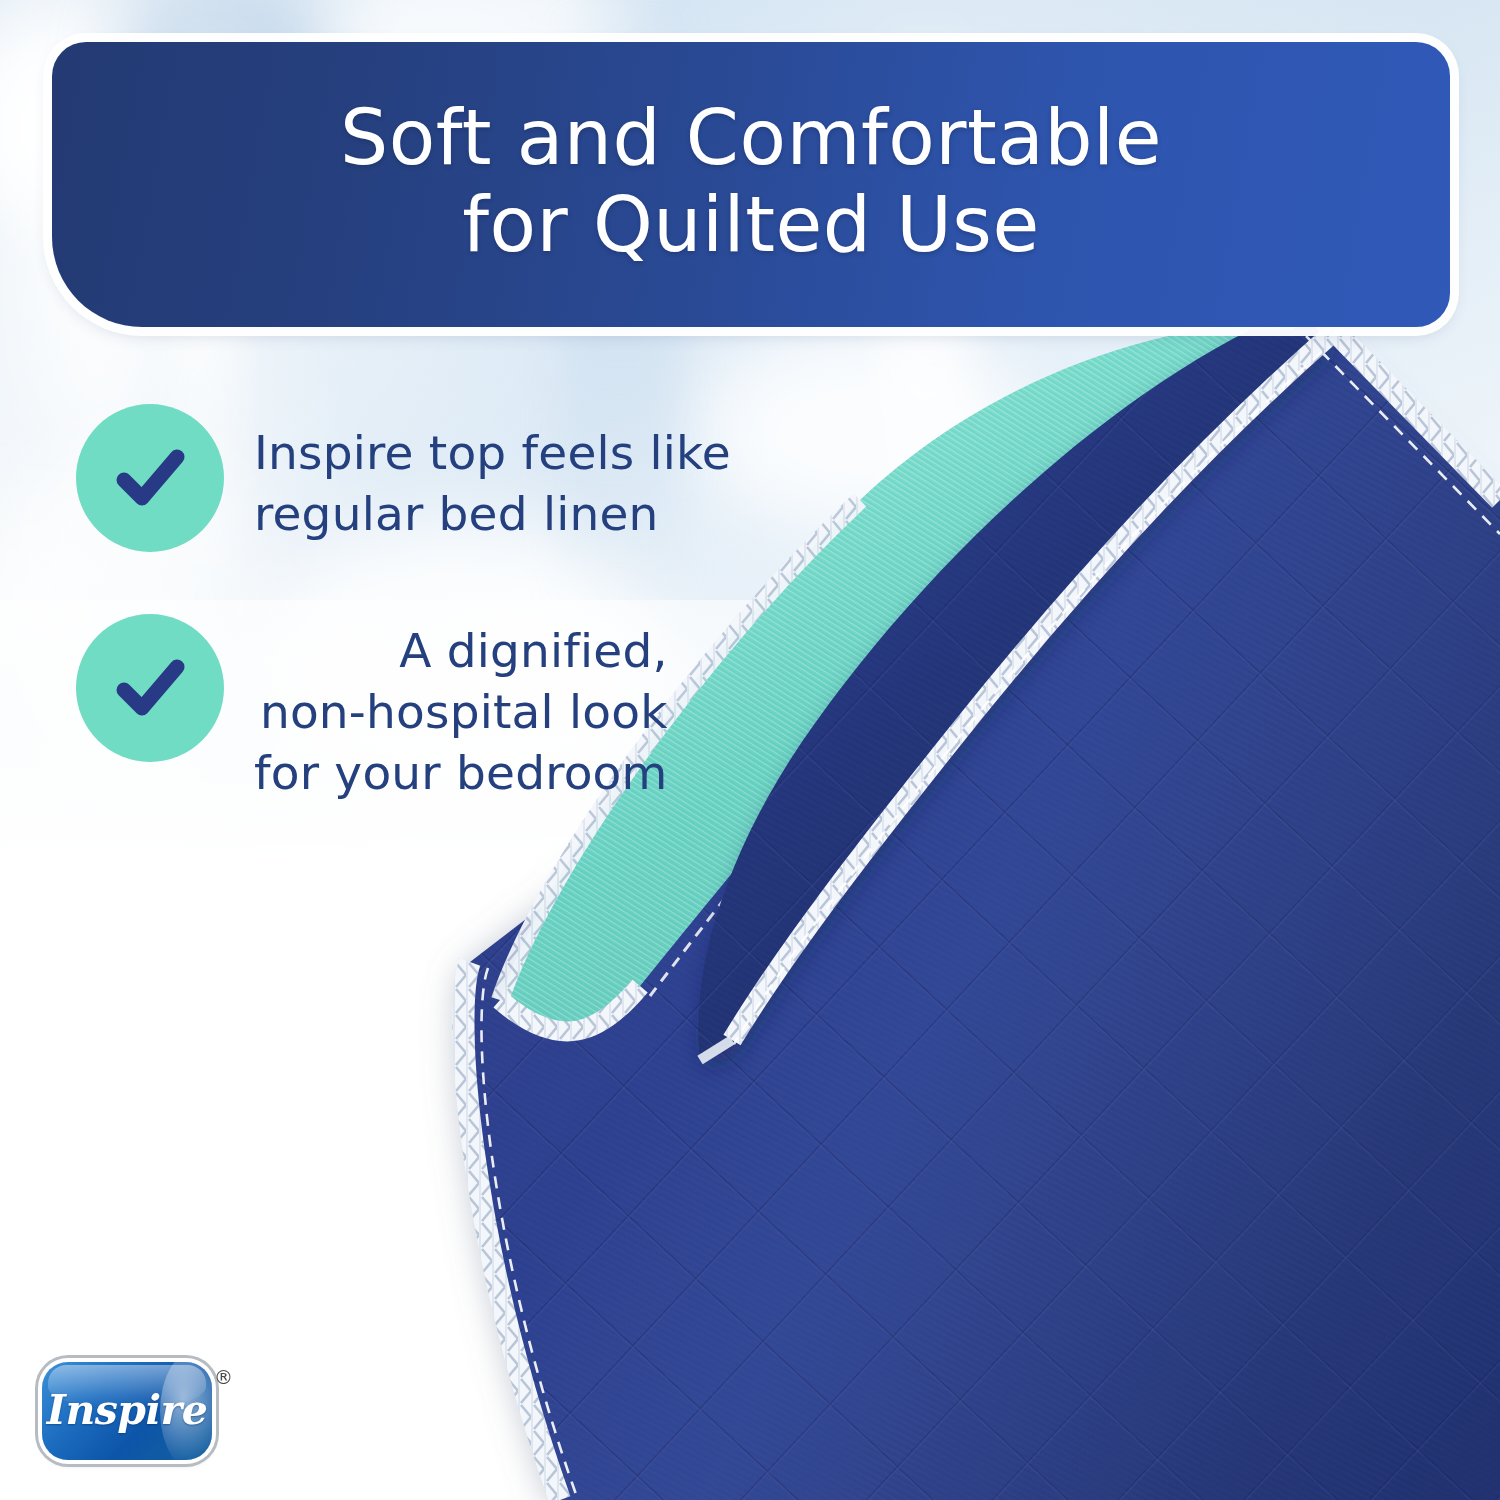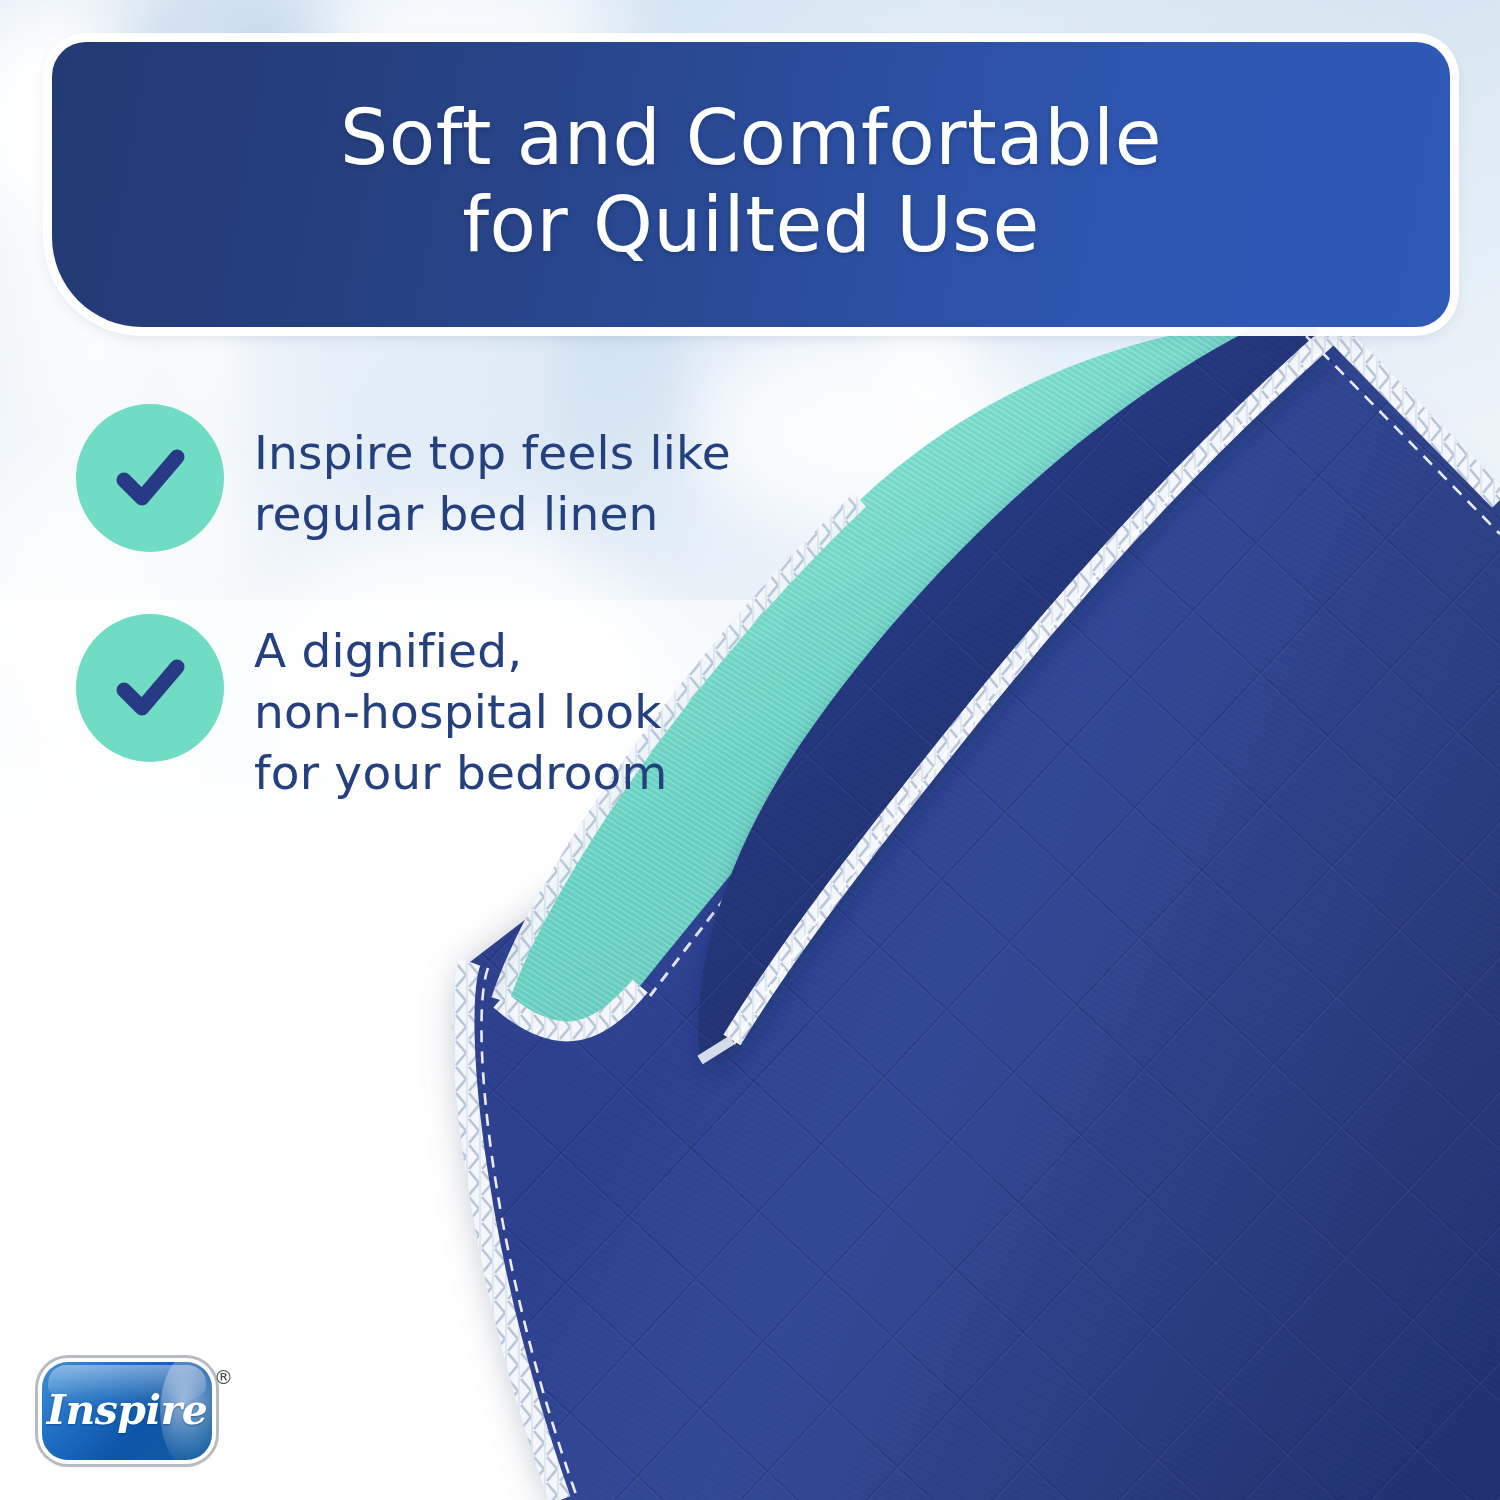--- a/index.html
+++ b/index.html
@@ -123,21 +123,21 @@
   .check-circle svg { display: block; }
   .bullet-text {
     color: #25407e;
     font-family: "DejaVu Sans", sans-serif;
     font-size: 47px;
     line-height: 1.30;
     letter-spacing: 0.2px;
     padding-top: 18px;
     white-space: pre-line;
   }
-  .bullet:nth-child(2) .bullet-text { padding-top: 6px; }
+  .bullet:nth-child(2) .bullet-text { padding-top: 6px; text-align: right; }
 
   
   .logo-wrap {
     position: absolute;
     left: 42px;
     top: 1362px;
     width: 200px;
     height: 108px;
   }
   .logo-badge {

